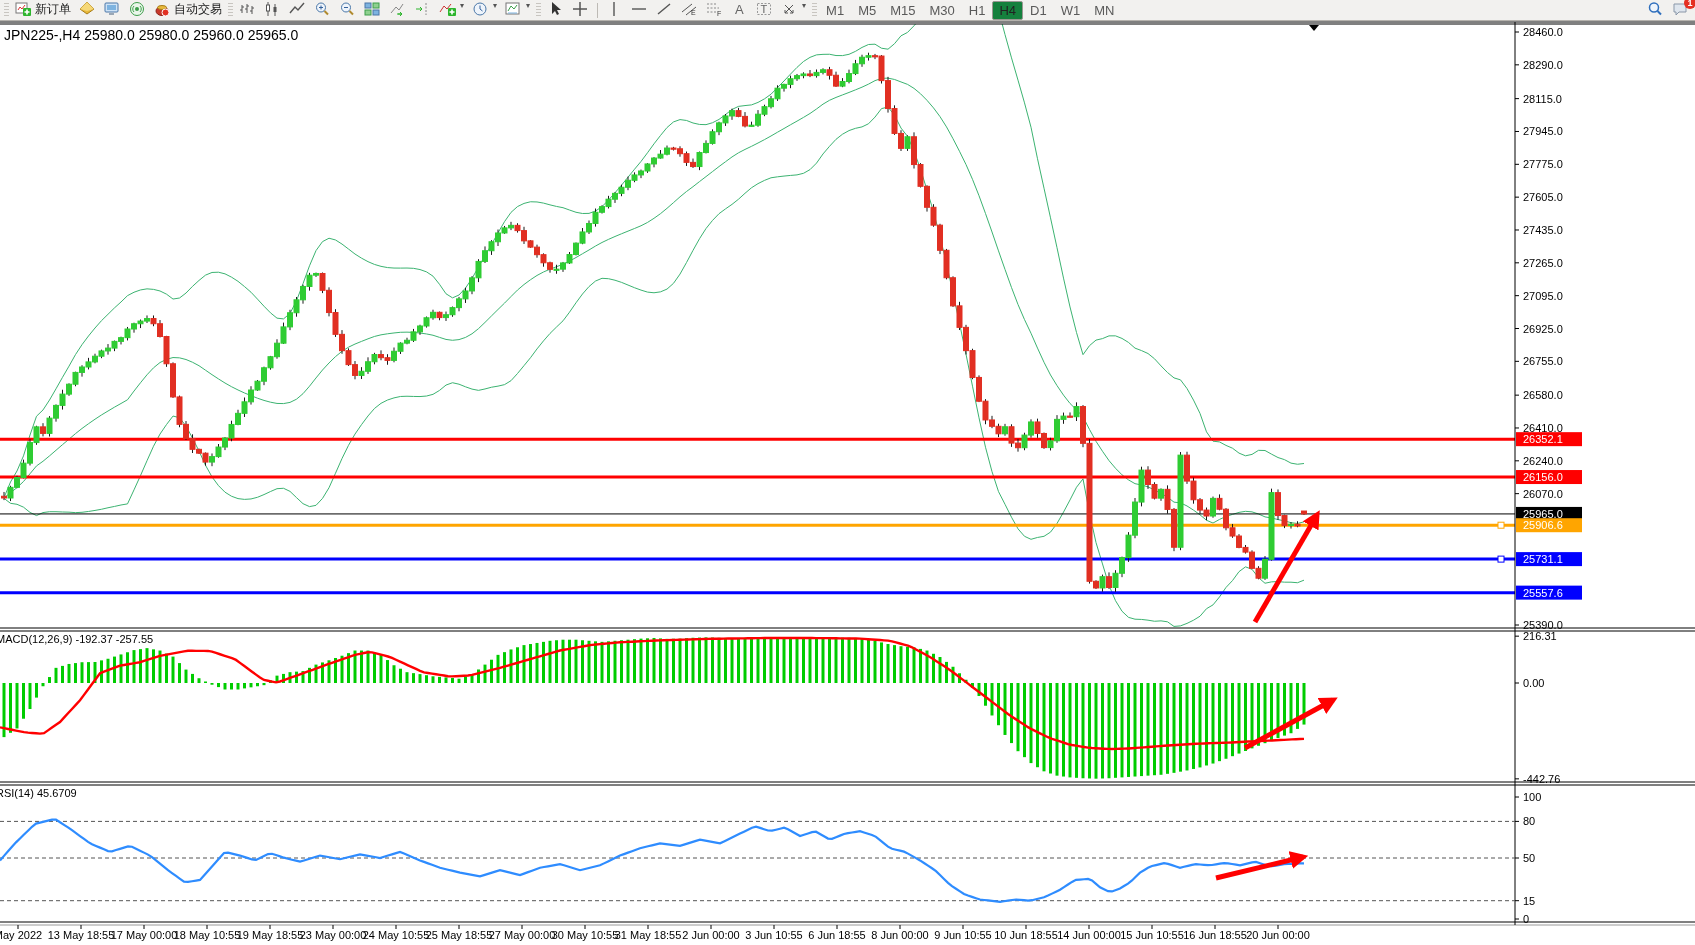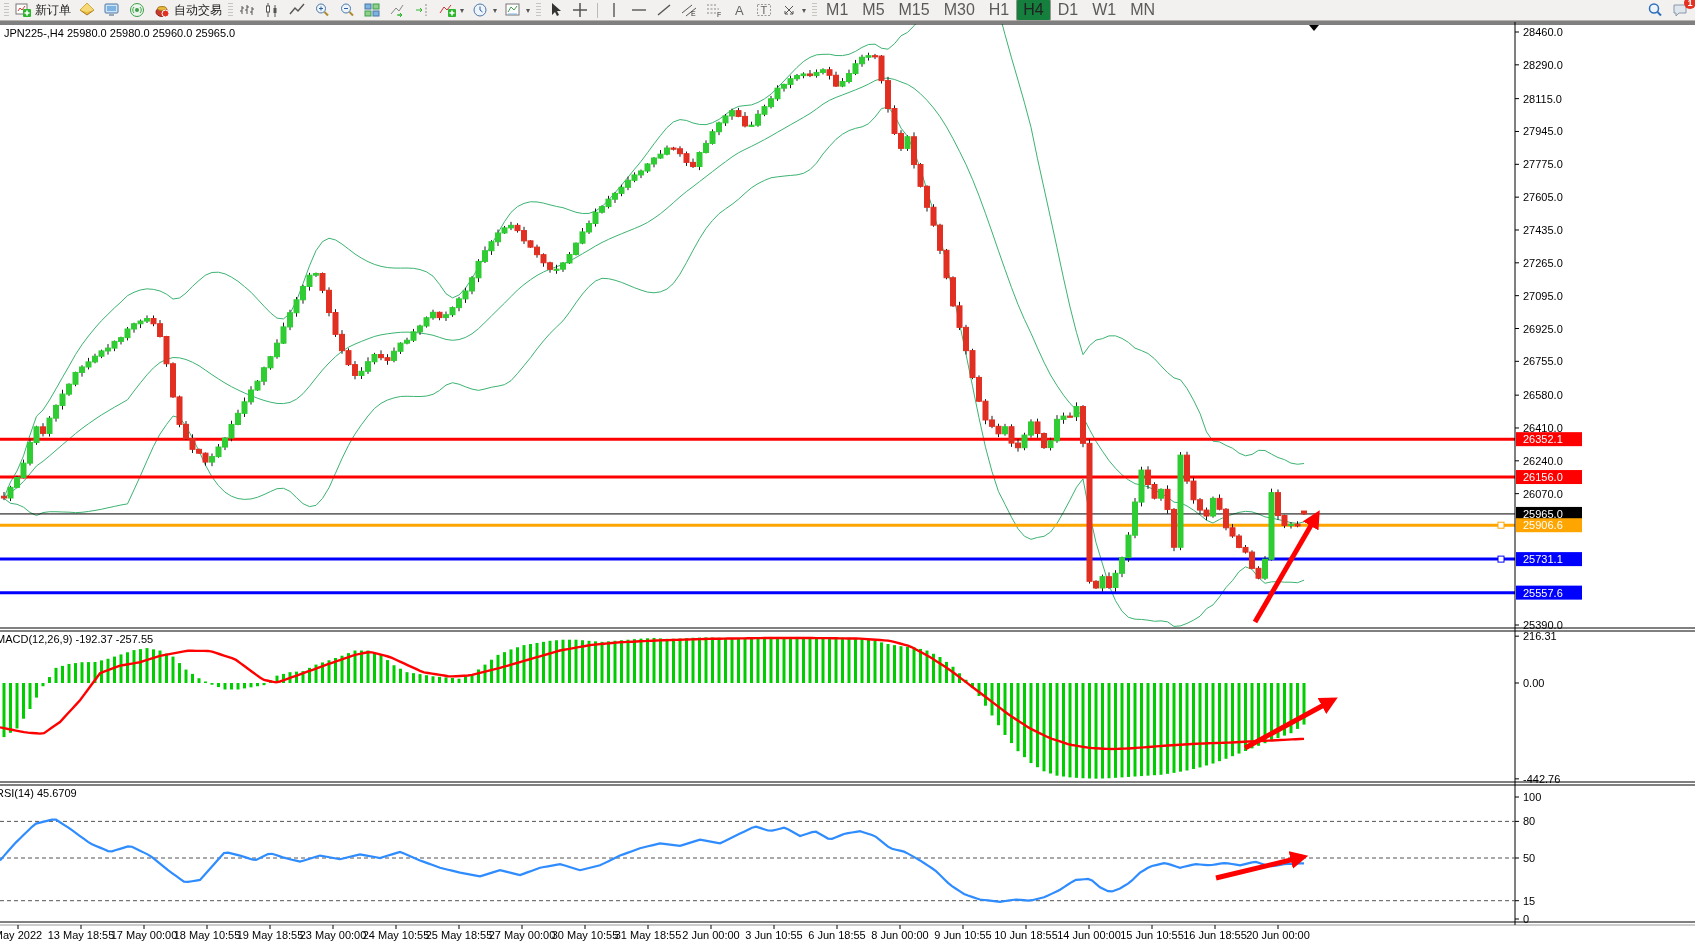--- a/index.html
+++ b/index.html
@@ -1,32 +1,32 @@
 <!DOCTYPE html>
 <html><head>
 <meta charset="utf-8">
 <style>
   html,body{margin:0;padding:0;width:1695px;height:945px;overflow:hidden;background:#fff;
     font-family:"Liberation Sans",sans-serif;}
   
   #toolbar{position:absolute;left:0;top:0;width:1695px;height:21px;background:#f2f1ef;
     border-bottom:1px solid #b5b2ad;display:flex;align-items:center;padding:0 2px;box-sizing:border-box;z-index:5;}
-  .tbtn{display:inline-flex;align-items:center;gap:3px;height:18px;padding:0 3px;border:1px solid transparent;
+  .tbtn{display:inline-flex;gap:3px;height:18px;padding:0 3px;border:1px solid transparent;
     border-radius:2px;font-size:12px;color:#1a1a1a;white-space:nowrap;cursor:default;}
   .tbtn svg{display:block}
   .tsep{width:1px;height:15px;background:#bdbab5;margin:0 4px;flex:0 0 auto}
   .grip{width:5px;height:15px;margin:0 2px;background:repeating-linear-gradient(#c8c5c0 0 1px,transparent 1px 3px);flex:0 0 auto}
-  .tf{font-size:16px;color:#5a5a5a;padding:1px 6px;border:1px solid transparent;border-radius:2px}
+  .tf{font-size:13px;color:#5a5a5a;padding:1px 6px;border:1px solid transparent;border-radius:2px}
   .tf.active{background:#15803d;border-color:#9a9792;color:#222}
   .dd{font-size:8px;color:#555;margin-left:1px}
   .right-tools{margin-left:auto;display:flex;align-items:center;position:relative}
   .badge{position:absolute;top:-4px;right:-4px;background:#e53022;color:#fff;border-radius:50%;
     width:12px;height:12px;font-size:9px;line-height:12px;text-align:center;font-weight:bold}
   
-  #chartTitle{position:absolute;left:4px;top:27px;font-size:11px;color:#000;z-index:3}
+  #chartTitle{position:absolute;left:4px;top:27px;font-size:14px;color:#000;z-index:3}
   #macdLabel{position:absolute;left:-4px;top:633px;font-size:11px;color:#000;z-index:3}
   #rsiLabel{position:absolute;left:-4px;top:787px;font-size:11px;color:#000;z-index:3}
   svg text{font-family:"Liberation Sans",sans-serif}
   #chart{position:absolute;left:0;top:0;z-index:1}
 </style>
 </head>
 <body>
 
 <svg id="chart" width="1695" height="945">
     <defs>

